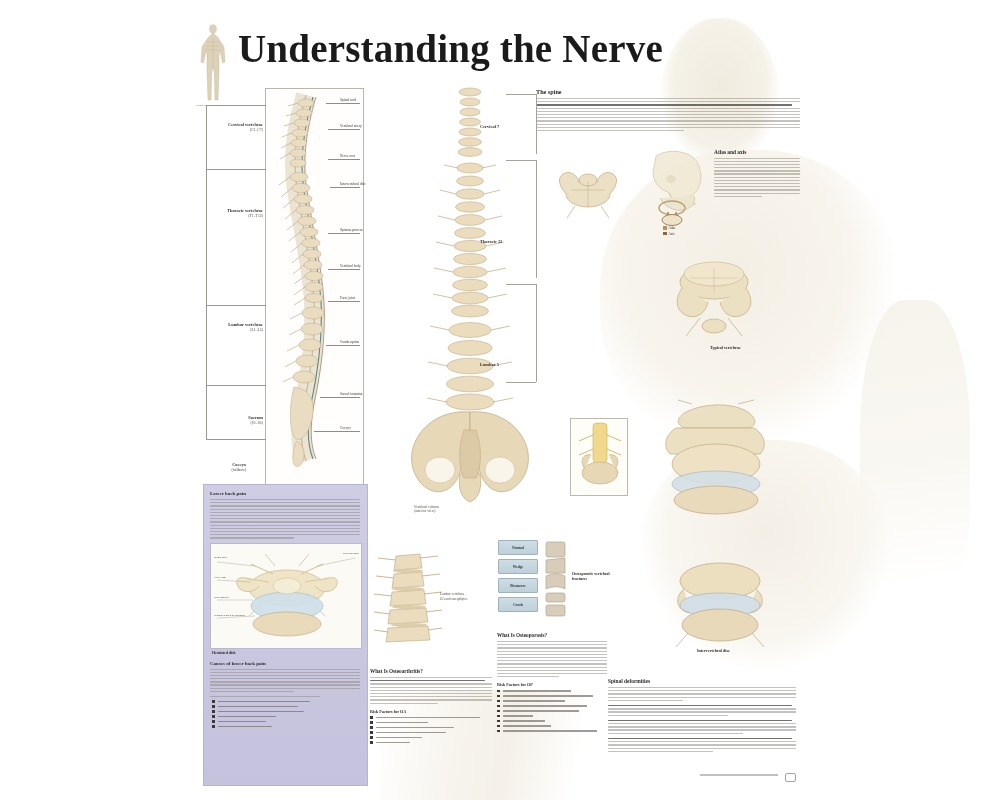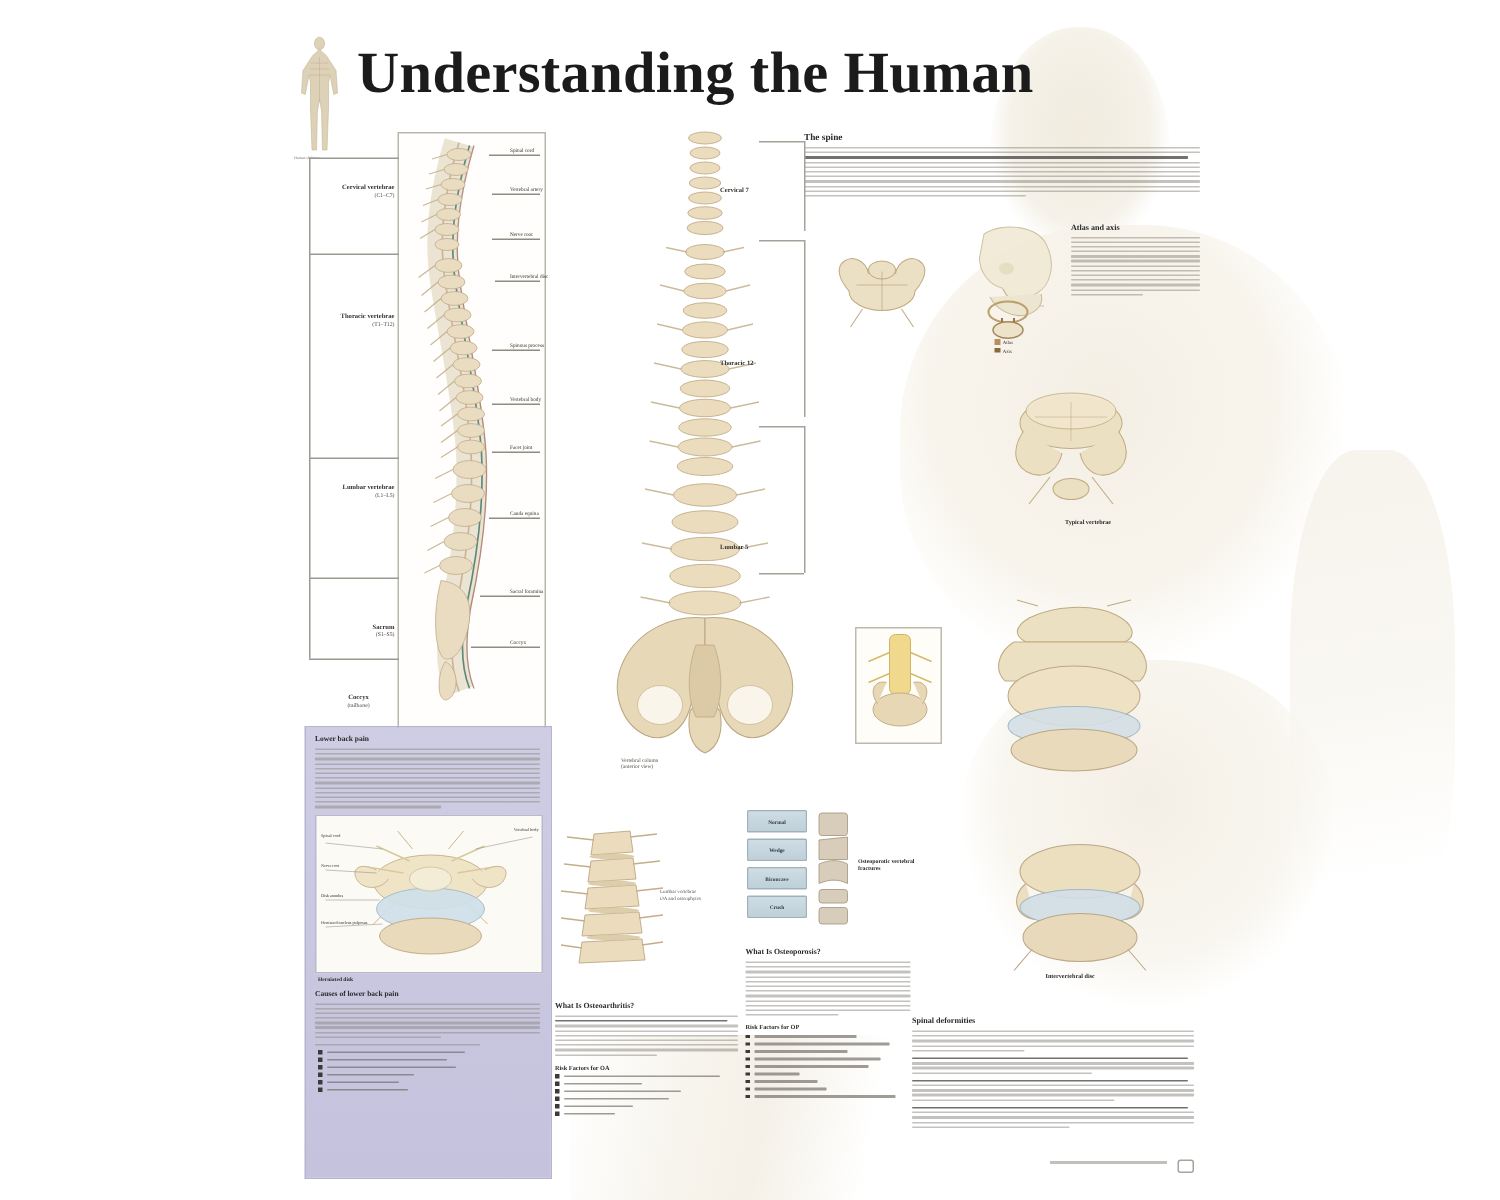--- a/index.html
+++ b/index.html
@@ -137,21 +137,21 @@
         </g>
         <g stroke="#b8a886" stroke-width=".35" fill="none" opacity=".8">
           <line x1="17" y1="16" x2="17" y2="46"></line>
           <line x1="11" y1="20" x2="23" y2="20"></line>
             <line x1="10.4" y1="24" x2="23.6" y2="24"></line>
           <line x1="10.2" y1="28" x2="23.8" y2="28"></line>
         </g>
       </svg>
       <div class="fig-caption">Human skeleton</div>
     </div>
-    <div id="poster-title">Understanding the Human</div>
+    <div id="poster-title">Understanding the Nerve</div>
   </div>
 
   <div id="spine-text">
     <div class="panel-h">The spine</div>
     <div class="body-lines">
       <div class="ln"></div>
         <div class="ln"></div>
         <div class="ln b" style="width:97%"></div>
       <div class="ln"></div>
         <div class="ln"></div>

